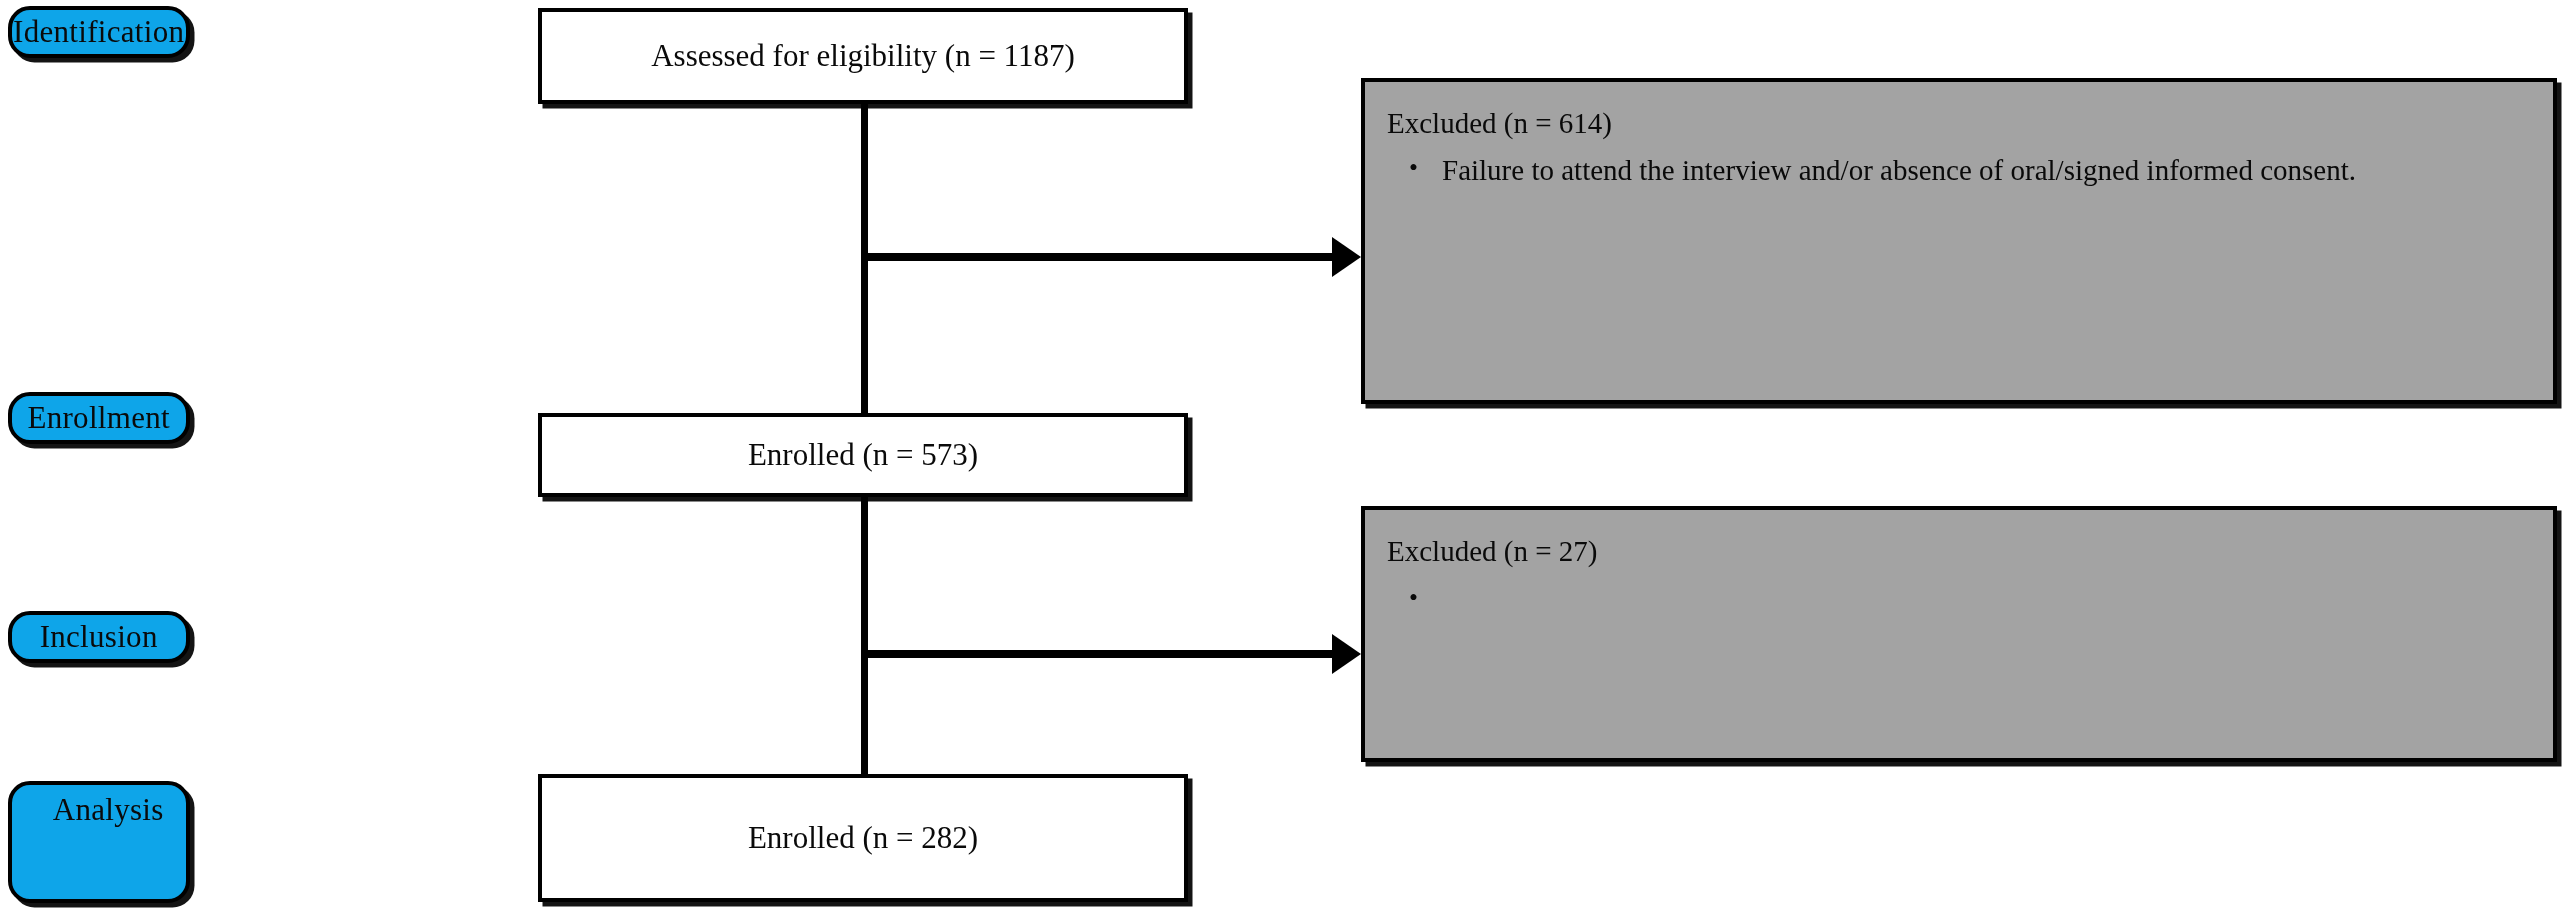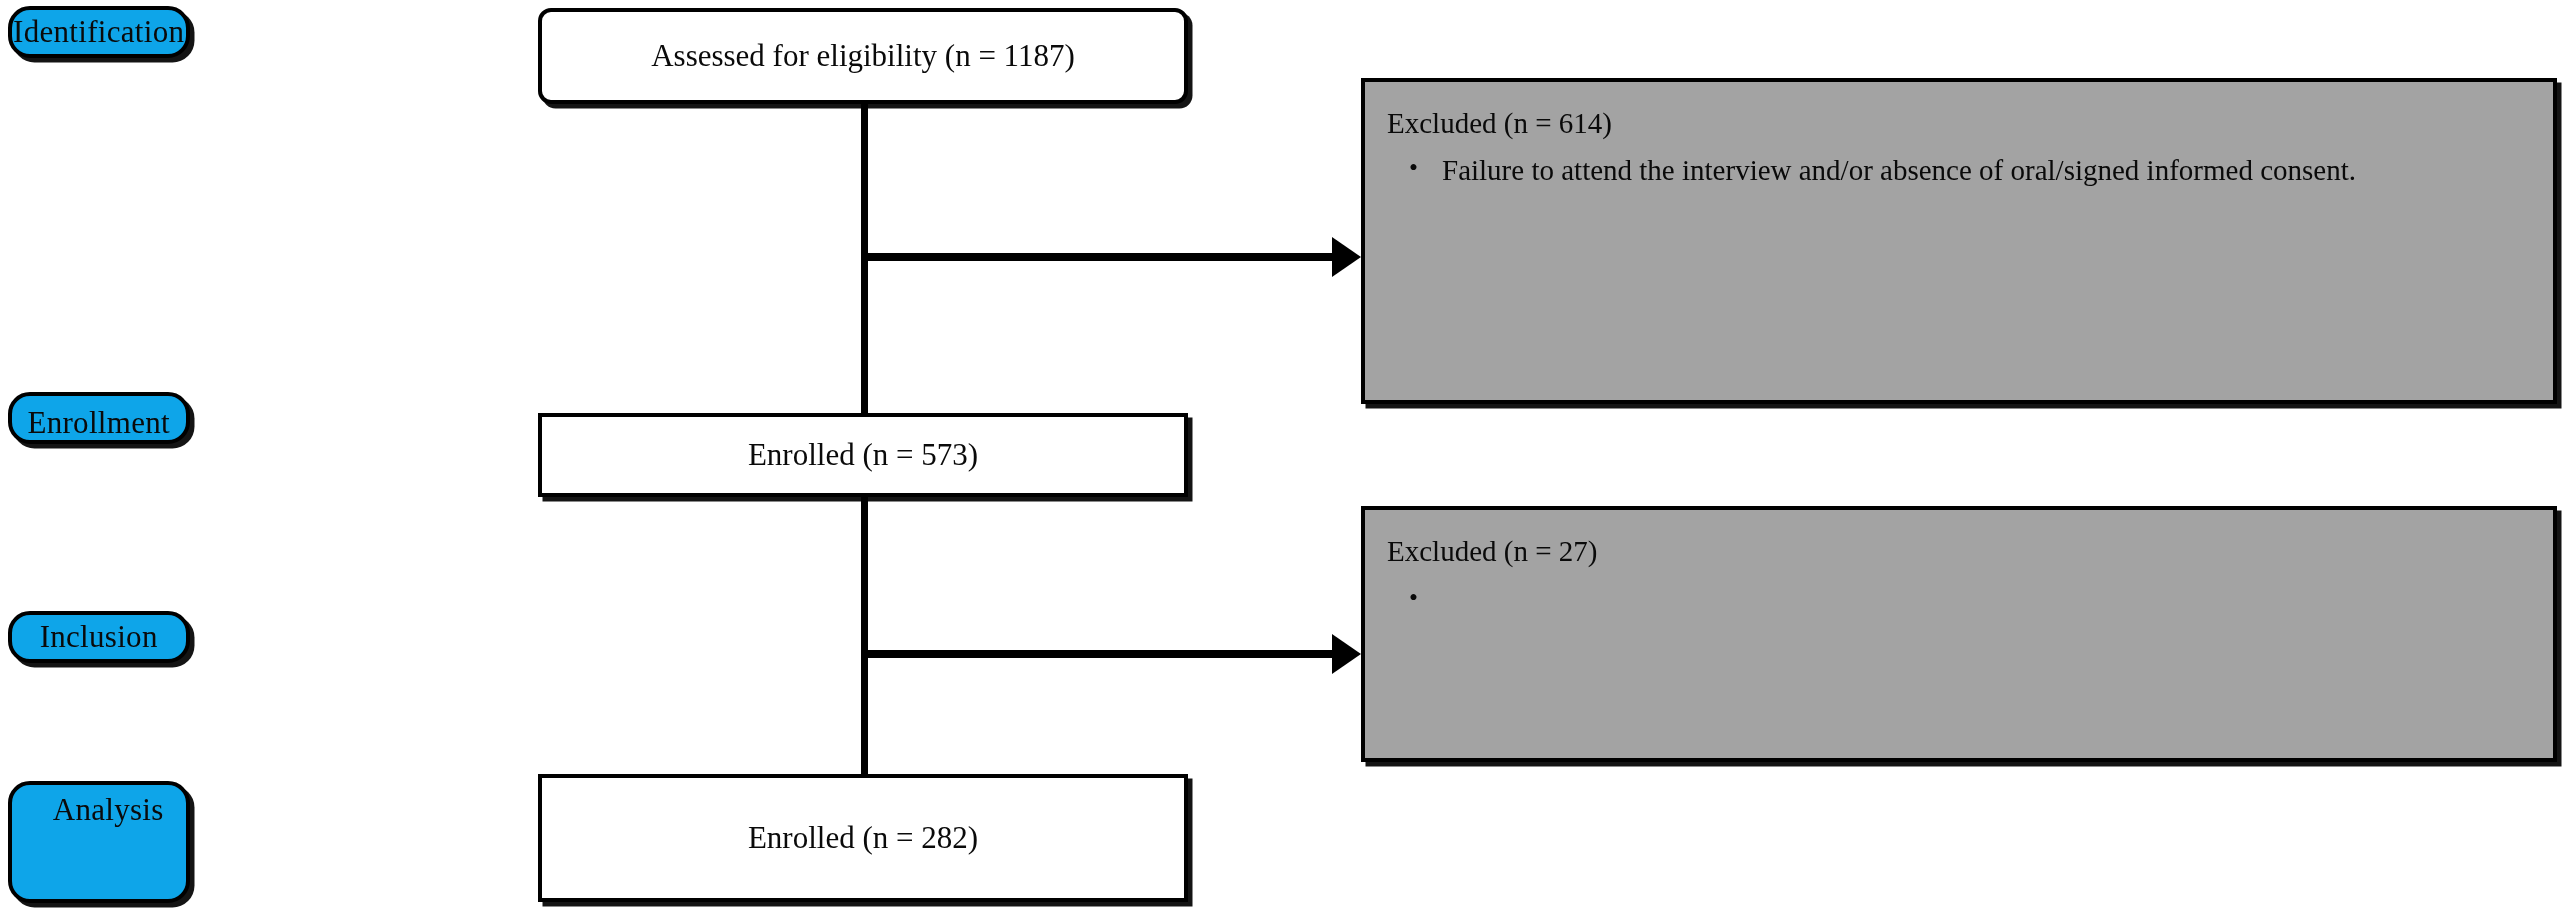--- a/index.html
+++ b/index.html
@@ -116,33 +116,33 @@
 
   <div class="abs vline" style="left:861px; top:493px; width:7px; height:288px;"></div>
 
   <div class="abs hline" style="left:861px; top:650px; width:474px; height:8.3px;"></div>
   <div class="abs arrowhead" style="left:1332px; top:634px;"></div>
 
   <div class="abs stage-box" style="left:7.7px; top:6.4px; width:182px; height:52px;">
     <span class="stage-label">Identification</span>
   </div>
 
-  <div class="abs stage-box" style="left:7.7px; top:392px; width:182px; height:52px;align-items:flex-end;">
+  <div class="abs stage-box" style="left:7.7px; top:392px; width:182px; height:52px;">
     <span class="stage-label">Enrollment</span>
   </div>
 
   <div class="abs stage-box" style="left:7.7px; top:611px; width:182px; height:52px;">
     <span class="stage-label">Inclusion</span>
   </div>
 
   <div class="abs stage-box" style="left:7.7px; top:781px; width:182px; height:122px;padding-left:19px;">
     <span class="stage-label" style="position:relative; top:-32px;">Analysis</span>
   </div>
 
-  <div class="abs flow-box" style="left:538px; top:7.7px; width:650px; height:96px;border-radius:13px;">
+  <div class="abs flow-box" style="left:538px; top:7.7px; width:650px; height:96px;">
     <span class="flow-label">Assessed for eligibility (n = 1187)</span>
   </div>
 
   <div class="abs flow-box" style="left:538px; top:413px; width:650px; height:84px;">
     <span class="flow-label">Enrolled (n = 573)</span>
   </div>
 
   <div class="abs flow-box" style="left:538px; top:774px; width:650px; height:128px;">
     <span class="flow-label">Enrolled (n = 282)</span>
   </div>

